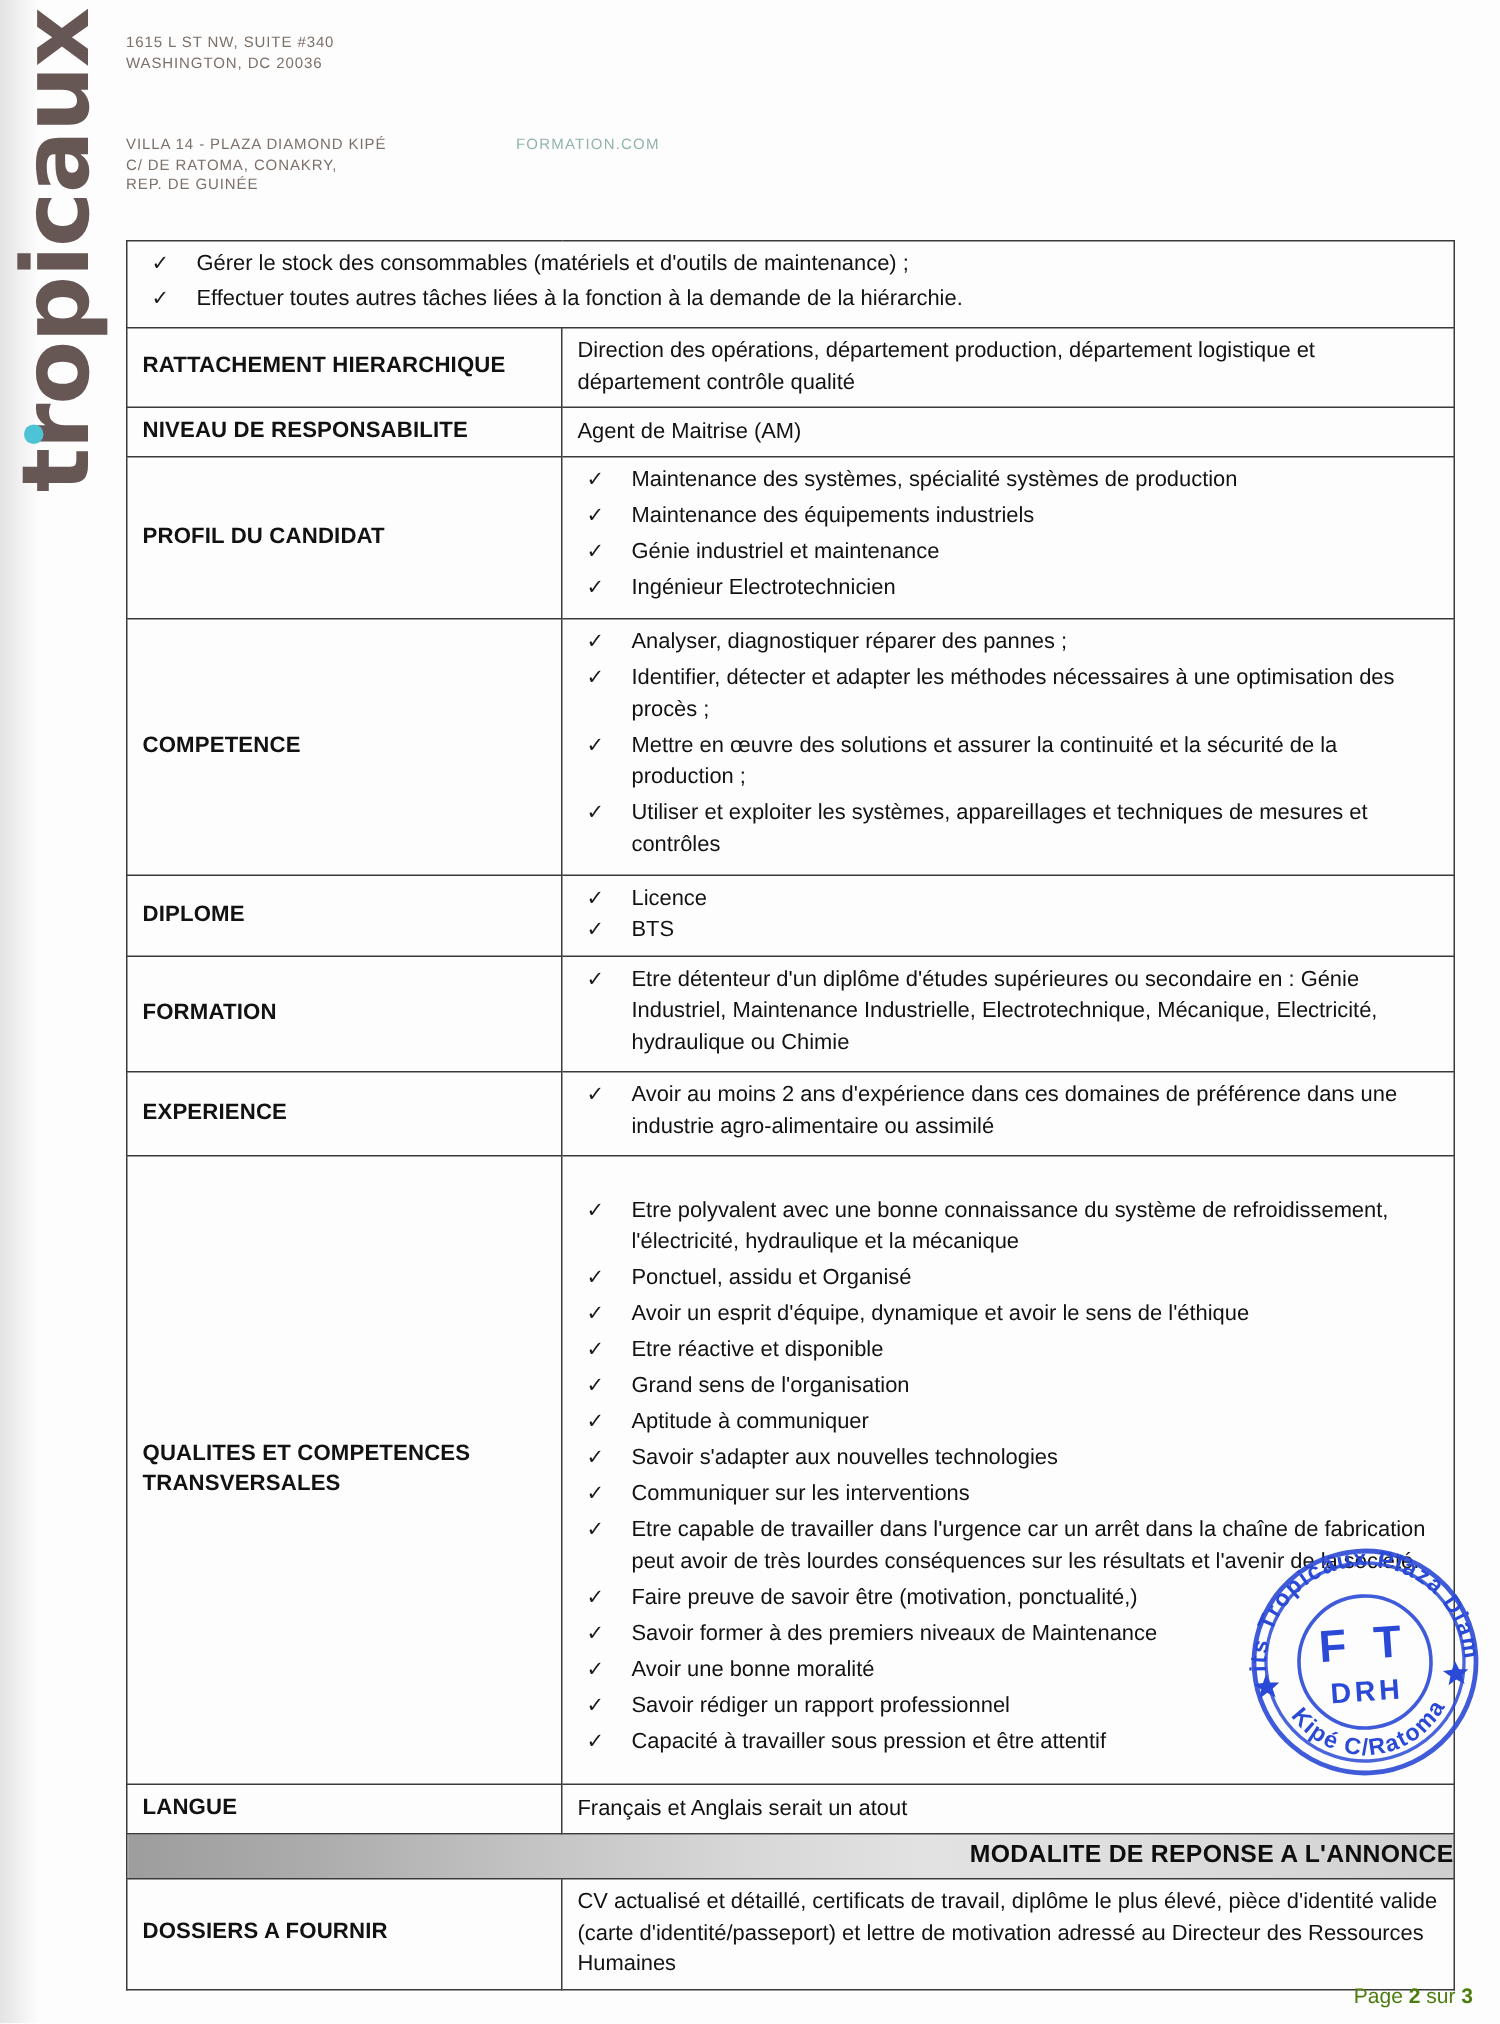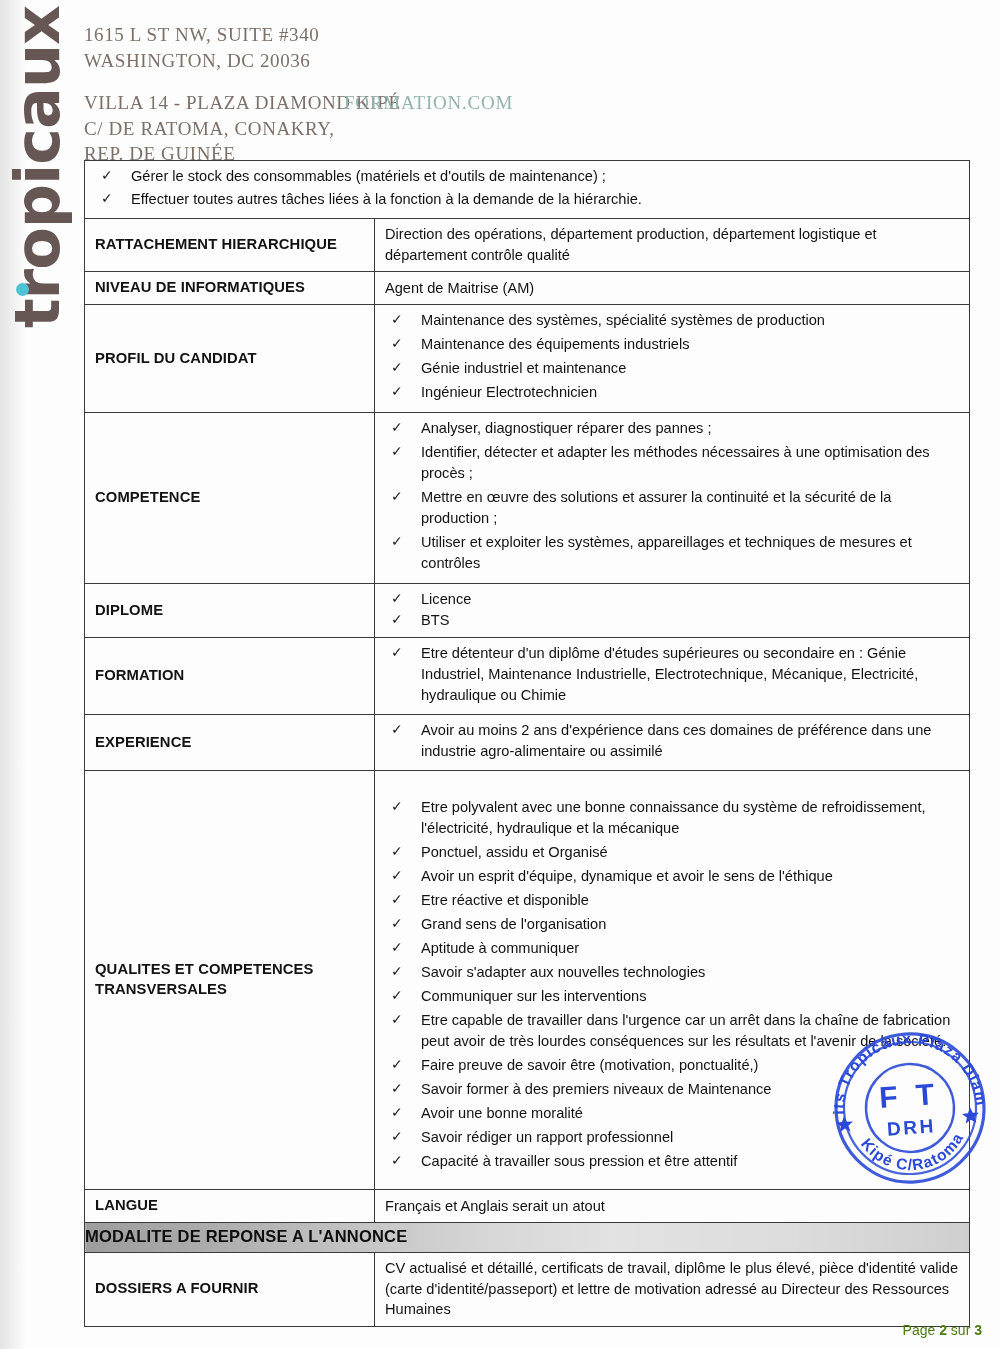--- a/index.html
+++ b/index.html
@@ -55,25 +55,25 @@
     width: 13px; height: 13px;
     border-radius: 50%;
     background: #4fc3d6;
     left: 18px;
     bottom: 36px;
   }
 
   
   .hdr {
     position: absolute;
-    font-family: Liberation Serif, serif;
+    font-family: Liberation Sans, sans-serif;
     color: #7d7068;
     letter-spacing: .6px;
     line-height: 1.35;
-    font-size: 19px;
+    font-size: 10px;
   }
   #hdr-addr1 { left: 84px; top: 22px; }
   #hdr-addr2 { left: 84px; top: 90px; }
   #hdr-site  { left: 344px; top: 90px; color: #93b3ae; letter-spacing: .8px; }
   .hdr div { white-space: nowrap; }
 
   
   .tbl {
     position: absolute;
     left: 84px;
@@ -123,21 +123,21 @@
     color: #1a1a1a;
   }
   ul.ck.tight > li { margin-bottom: 0; }
   ul.ck.roomy > li { margin-bottom: 3px; }
 
   .plain { margin: 0; }
 
   
   .banner td {
     padding: 2px 0 3px 0;
-    text-align: left;
+    text-align: right;
     font-weight: 700;
     font-size: 16.5px;
     letter-spacing: .2px;
     background: linear-gradient(to right,
         #9d9d9d 0%, #acacac 14%, #c3c3c3 30%,
         #d7d7d7 46%, #e2e2e2 60%, #dddddd 78%, #cfcfcf 100%);
     color: #0e0e0e;
   }
 
   
@@ -202,21 +202,21 @@
       </tr>
 
       <tr>
         <td class="lbl">RATTACHEMENT HIERARCHIQUE</td>
         <td>
           <p class="plain">Direction des opérations, département production, département logistique et département contrôle qualité</p>
         </td>
       </tr>
 
       <tr>
-        <td class="lbl">NIVEAU DE INFORMATIQUES</td>
+        <td class="lbl">NIVEAU DE RESPONSABILITE</td>
         <td>
           <p class="plain">Agent de Maitrise (AM)</p>
         </td>
       </tr>
 
       <tr>
         <td class="lbl">PROFIL DU CANDIDAT</td>
         <td>
           <ul class="ck roomy">
             <li>Maintenance des systèmes, spécialité systèmes de production</li>

